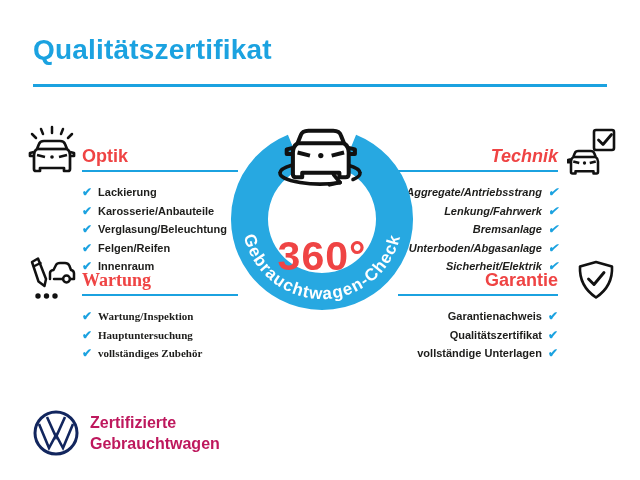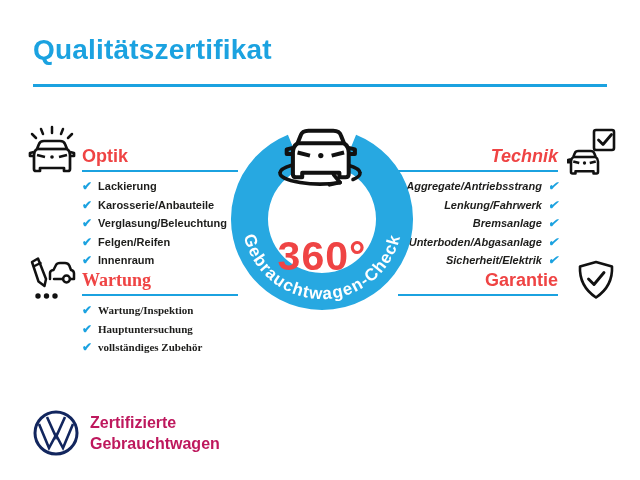--- a/index.html
+++ b/index.html
@@ -14,21 +14,21 @@
   }
   .title-rule{
     position:absolute;left:33px;top:84px;width:574px;height:3px;background:#1BA2E0;
   }
   
   .section{position:absolute;width:156px;}
   .sec-title{
     font-size:18px;line-height:20px;font-weight:bold;color:#ef4444;
     padding-bottom:4px;border-bottom:2.5px solid #1BA2E0;white-space:nowrap;
   }
-  .items{margin-top:5px;}
+  .items{margin-top:11px;}
   .item{
     font-size:11px;font-weight:bold;color:#1d1d1b;line-height:18.5px;white-space:nowrap;
   }
   .check{color:#1BA2E0;font-size:12px;}
   .left-col .check{margin-right:6px;}
   .right-col{text-align:right;}
   .right-col .check{margin-left:6px;}
   #sec-optik{left:82px;top:146px;}
   #sec-technik{left:398px;top:146px;width:160px;font-style:italic;}
   #sec-wartung{left:82px;top:270px;font-family:Liberation Serif, serif;}
@@ -136,20 +136,25 @@
     </div>
   </div>
 
   <svg id="icon-garantie" class="icon-abs" viewBox="0 0 46 50">
     <path d="M23 3 L39 7.5 Q40 27 23 38.5 Q6 27 7 7.5 Z" fill="none" stroke="#111" stroke-width="2.6" stroke-linejoin="round"></path>
     <path d="M15.5 20 L21 25.5 L31 13.5" fill="none" stroke="#111" stroke-width="2.9" stroke-linecap="round" stroke-linejoin="round"></path>
   </svg>
 
   <div id="sec-garantie" class="section right-col">
     <div class="sec-title">Garantie</div>
+    <div class="items">
+      <div class="item"><span>Garantienachweis</span><span class="check">✔</span></div>
+      <div class="item"><span>Qualitätszertifikat</span><span class="check">✔</span></div>
+      <div class="item"><span>vollständige Unterlagen</span><span class="check">✔</span></div>
+    </div>
   </div>
 
   <svg id="center-badge" viewBox="0 0 200 200">
     <defs>
       <path id="ring-text-path" d="M 20 100 A 80 80 0 0 0 180 100" fill="none"></path>
     </defs>
 
     <path d="M 72.84 32.78 A 72.5 72.5 0 1 0 127.16 32.78" fill="none" stroke="#27A8E1" stroke-width="37"></path>
 
     <text font-size="17" font-weight="bold" fill="#ffffff" letter-spacing="1.1">

